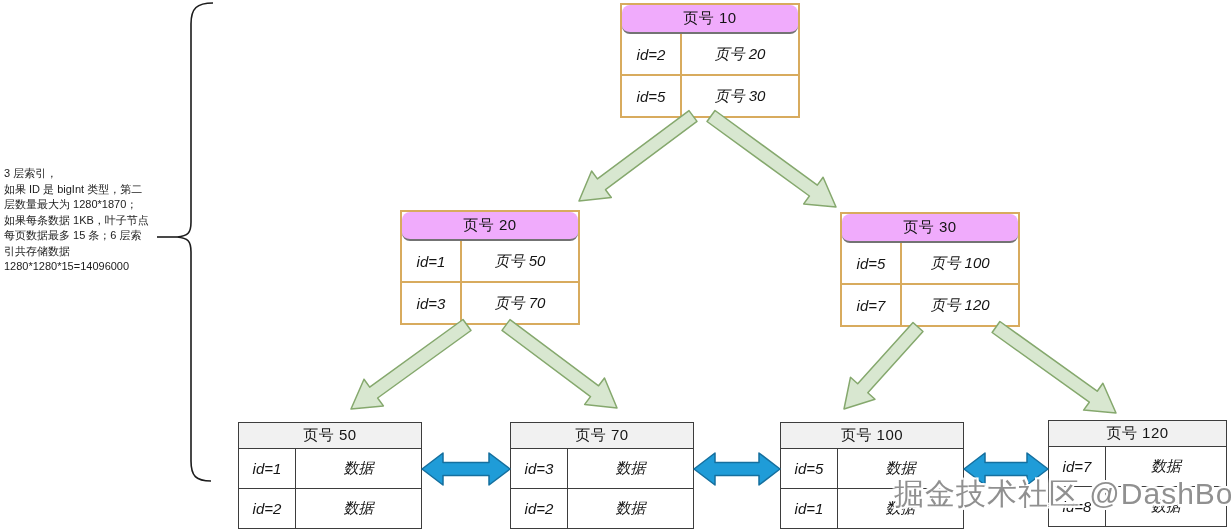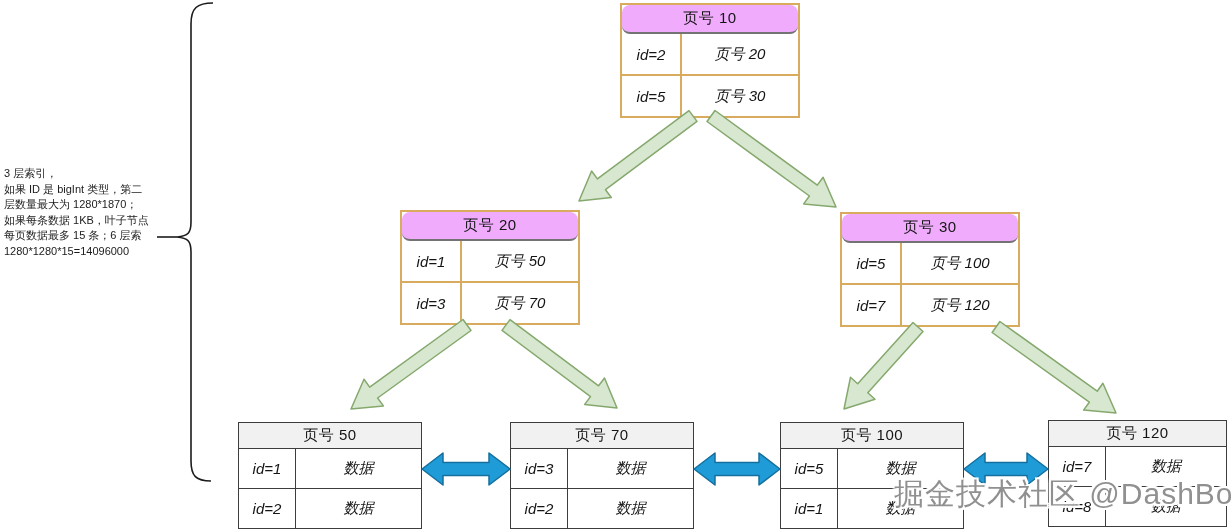--- a/index.html
+++ b/index.html
@@ -65,20 +65,21 @@
 </style>
 </head>
 <body>
 
 <div class="annotation">
   <div>3 层索引，</div>
   <div>如果 ID 是 bigInt 类型，第二</div>
   <div>层数量最大为 1280*1870；</div>
   <div>如果每条数据 1KB，叶子节点</div>
   <div>每页数据最多 15 条；6 层索</div>
+  <div>引共存储数据</div>
   <div>1280*1280*15=14096000</div>
 </div>
 
 <svg id="shape-layer" viewBox="0 0 1231 531" xmlns="http://www.w3.org/2000/svg">
   <path d="M 213 3 C 197 3 191 8 191 24 L 191 222 C 191 233 188 236 177 237
            C 188 238 191 241 191 252 L 191 461 C 191 476 196 481 211 481" fill="none" stroke="#1c1c1c" stroke-width="1.6"></path>
   <path d="M 157 237 L 177 237" fill="none" stroke="#1c1c1c" stroke-width="1.6"></path>
   <g id="arrows-layer">
       <polygon points="689.0,110.6 597.4,178.9 591.6,171.0 579.0,201.0 611.3,197.5 605.5,189.7 697.0,121.4" fill="#d8e7d0" stroke="#85a86d" stroke-width="1.5" stroke-linejoin="round"></polygon>
       <polygon points="707.0,121.5 809.4,196.0 803.7,203.9 836.0,207.0 823.1,177.2 817.3,185.1 715.0,110.5" fill="#d8e7d0" stroke="#85a86d" stroke-width="1.5" stroke-linejoin="round"></polygon>

